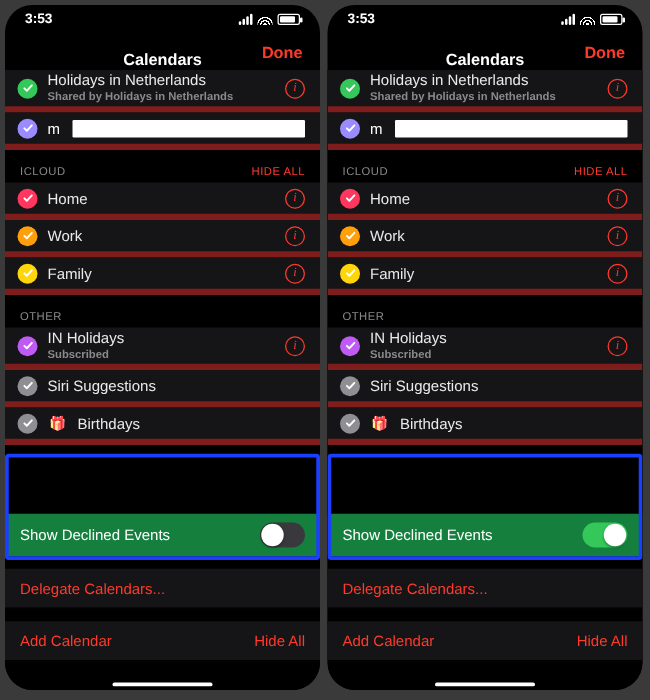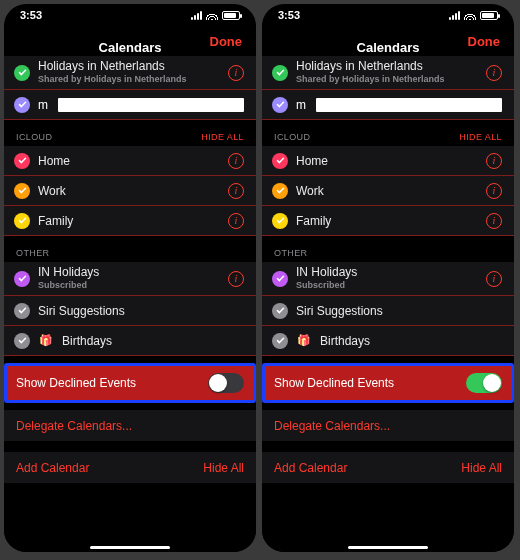--- a/index.html
+++ b/index.html
@@ -65,21 +65,21 @@
     display:flex;
     flex-direction:column;
   }
   
   .row {
     display:flex;
     align-items:center;
     height:30px;
     padding:0 12px 0 10px;
     background:#151517;
-    border-bottom:1px solid #7f1d1d;
+    border-bottom:5px solid #7f1d1d;
     gap:8px;
     font-size:12px;
   }
   .row.tall { height:34px; }
   .row .label { flex:1; color:#eaeaea; white-space:nowrap; overflow:hidden; text-overflow:ellipsis;}
   .row .sub { font-size:9px; color:#8a8a8e; margin-top:1px;font-weight:bold;}
   .row .col { display:flex; flex-direction:column; flex:1; justify-content:center; line-height:1.1;}
   .linkrow {
     display:flex;
     align-items:center;
@@ -131,22 +131,23 @@
   .hl-wrap::after{
     content:"";
     position:absolute;
     left:0; right:0; top:-3px; bottom:-3px;
     border:3px solid #1b3fff;
     border-radius:3px;
     pointer-events:none;
   }
   .toggle-row {
     display:flex; align-items:center; justify-content:space-between;
-    height:34px; padding:0 12px; background:#b91c1c;
+    height:34px; padding:0 12px; background:#15803d;
     font-size:12px;
+    margin-top:45px;
   }
   
   .tog {
     width:36px; height:20px; border-radius:10px; position:relative;
     background:#39393d;
   }
   .tog .knob {
     position:absolute; top:1px; left:1px; width:18px; height:18px;
     background:#fff; border-radius:50%;
     box-shadow:0 1px 2px rgba(0,0,0,.4);

